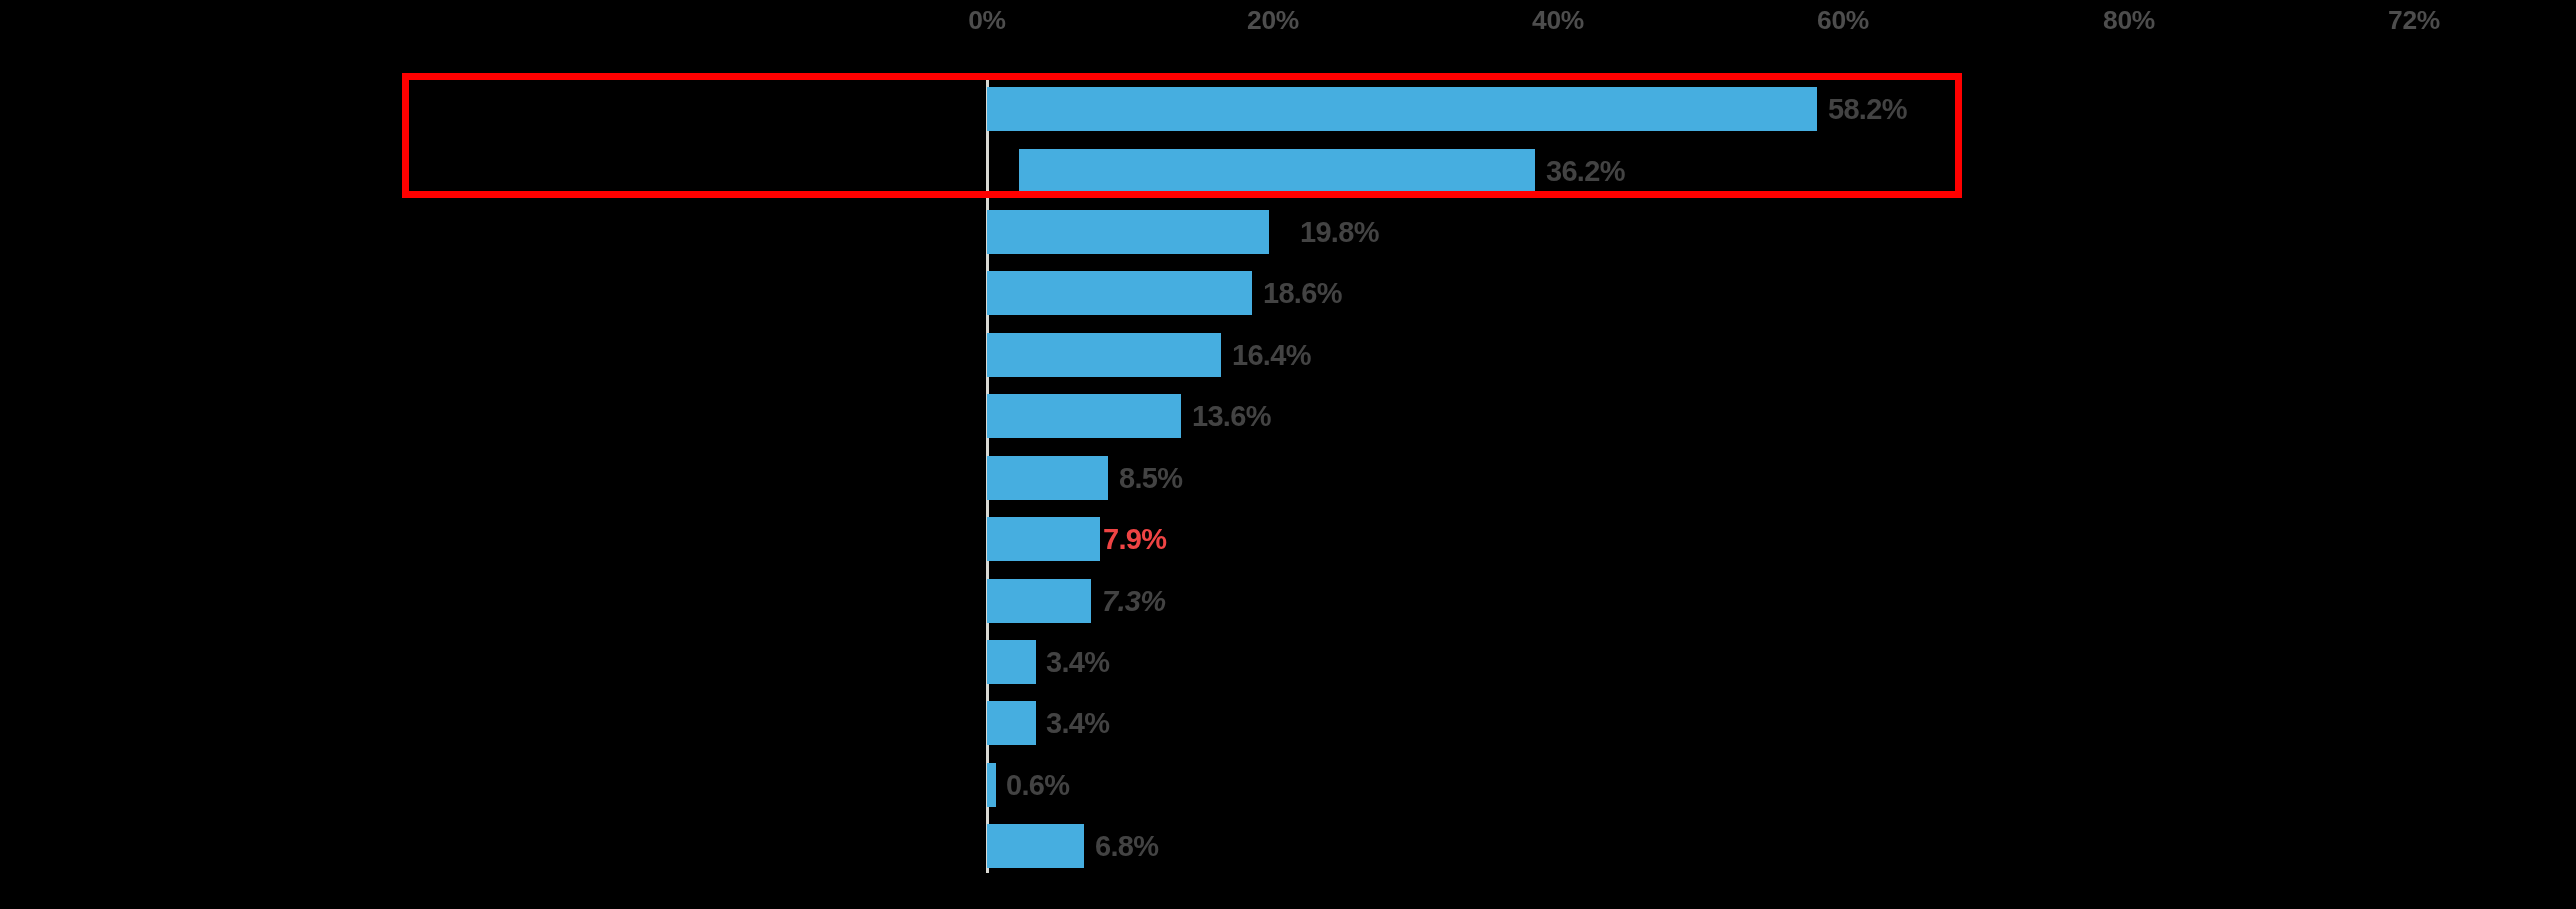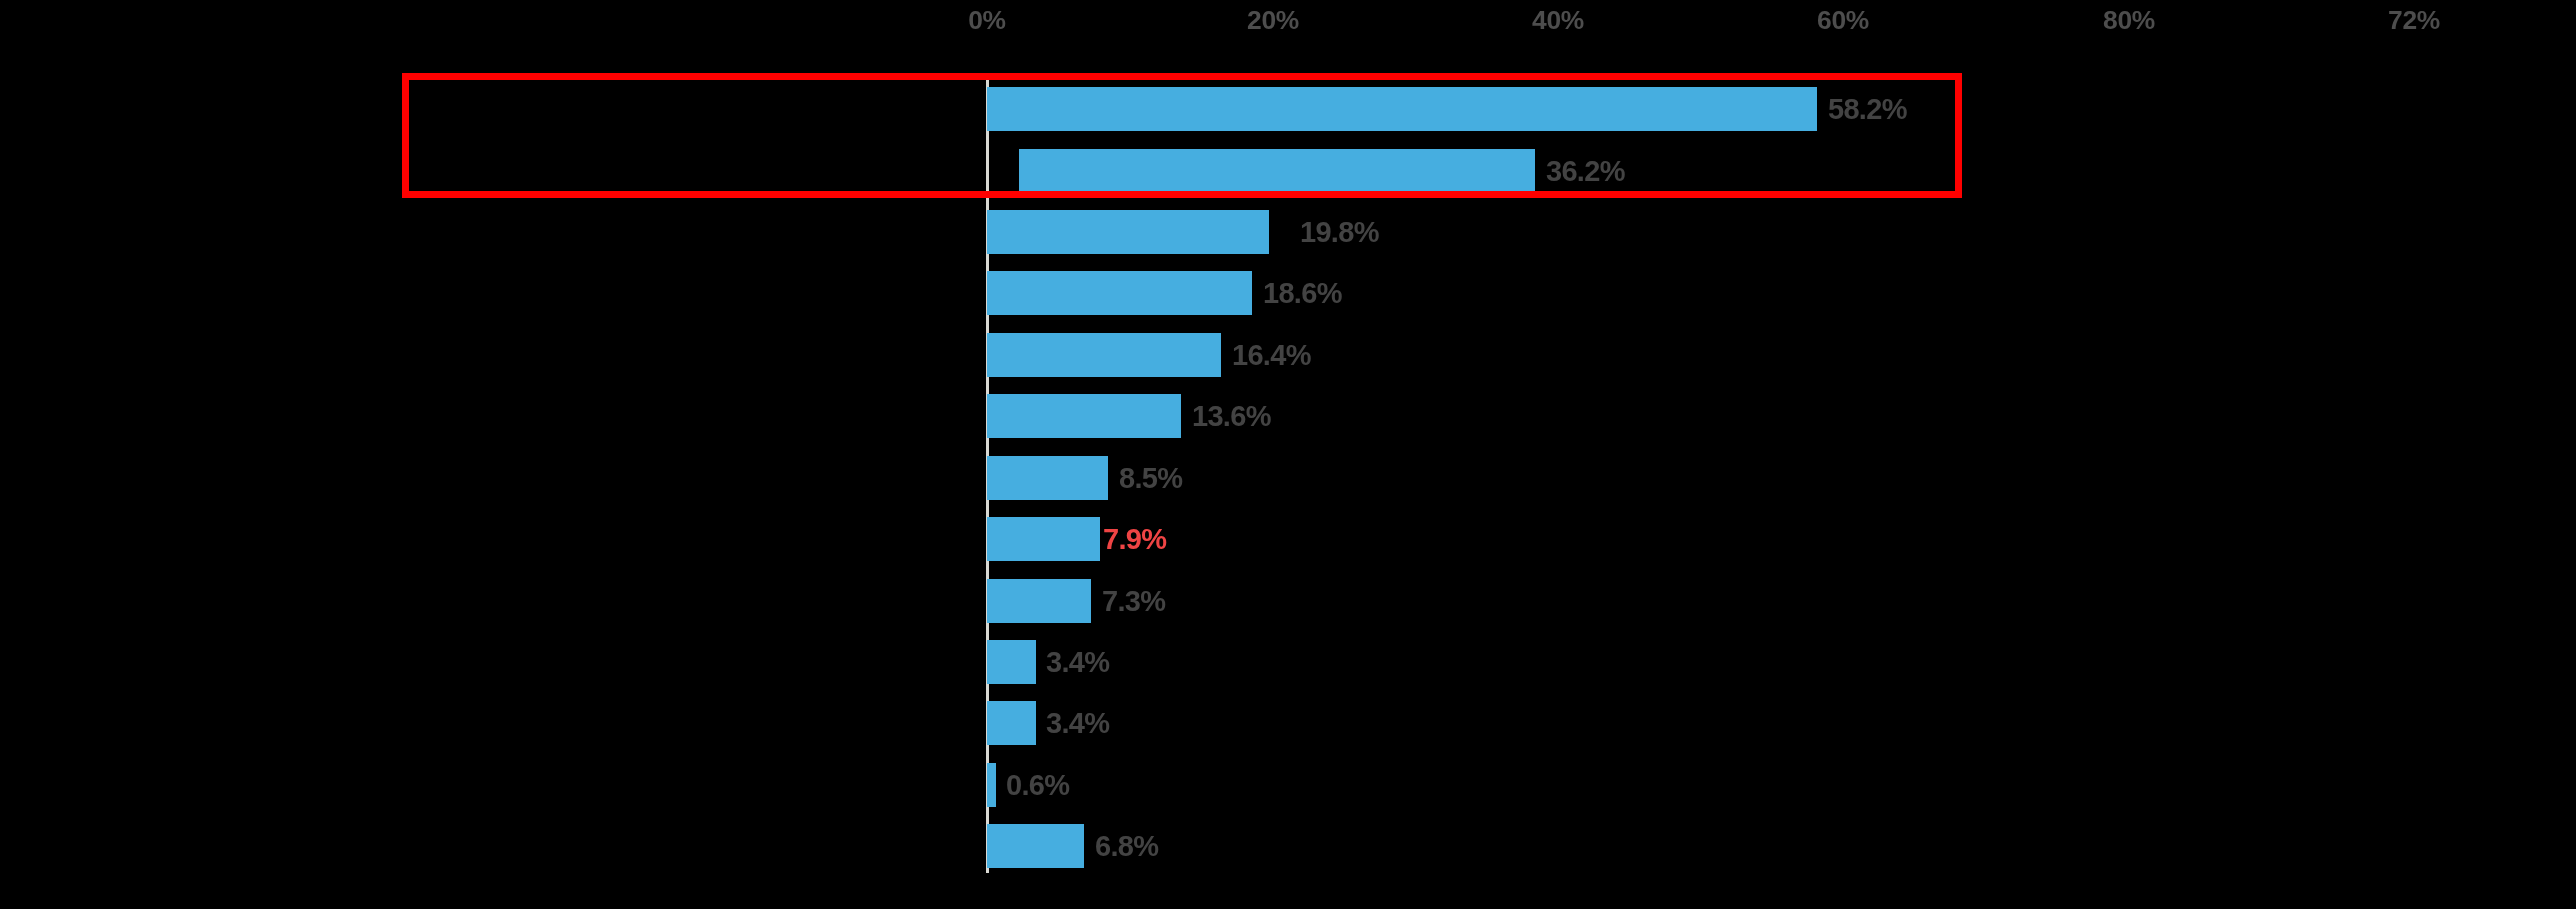--- a/index.html
+++ b/index.html
@@ -138,21 +138,21 @@
         <div class="bar-row" style="top: 456px; left: 987px; width: 1589px; text-align: center;">
           <div class="bar-rect" style="width: 121px; background: rgb(70, 174, 224);"></div>
           <div class="bar-value-label" style="left: 132px; color: rgb(67, 67, 67);">8.5%</div>
         </div>
         <div class="bar-row" style="top: 517px; left: 987px; width: 1589px;">
           <div class="bar-rect" style="width: 113px; background: rgb(70, 174, 224);"></div>
           <div class="bar-value-label" style="left: 116px; color: #ef4444;">7.9%</div>
         </div>
         <div class="bar-row" style="top: 579px; left: 987px; width: 1589px;">
           <div class="bar-rect" style="width: 104px; background: rgb(70, 174, 224);"></div>
-          <div class="bar-value-label" style="left: 115px; color: rgb(67, 67, 67);">7.3%</div>
+          <div class="bar-value-label" style="left: 115px; color: rgb(67, 67, 67); font-style: italic;">7.3%</div>
         </div>
         <div class="bar-row" style="top: 640px; left: 987px; width: 1589px;">
           <div class="bar-rect" style="width: 49px; background: rgb(70, 174, 224);"></div>
           <div class="bar-value-label" style="left: 59px; color: rgb(67, 67, 67);">3.4%</div>
         </div>
         <div class="bar-row" style="top: 701px; left: 987px; width: 1589px;">
           <div class="bar-rect" style="width: 49px; background: rgb(70, 174, 224);"></div>
           <div class="bar-value-label" style="left: 59px; color: rgb(67, 67, 67);">3.4%</div>
         </div>
         <div class="bar-row" style="top: 763px; left: 987px; width: 1838px;">

